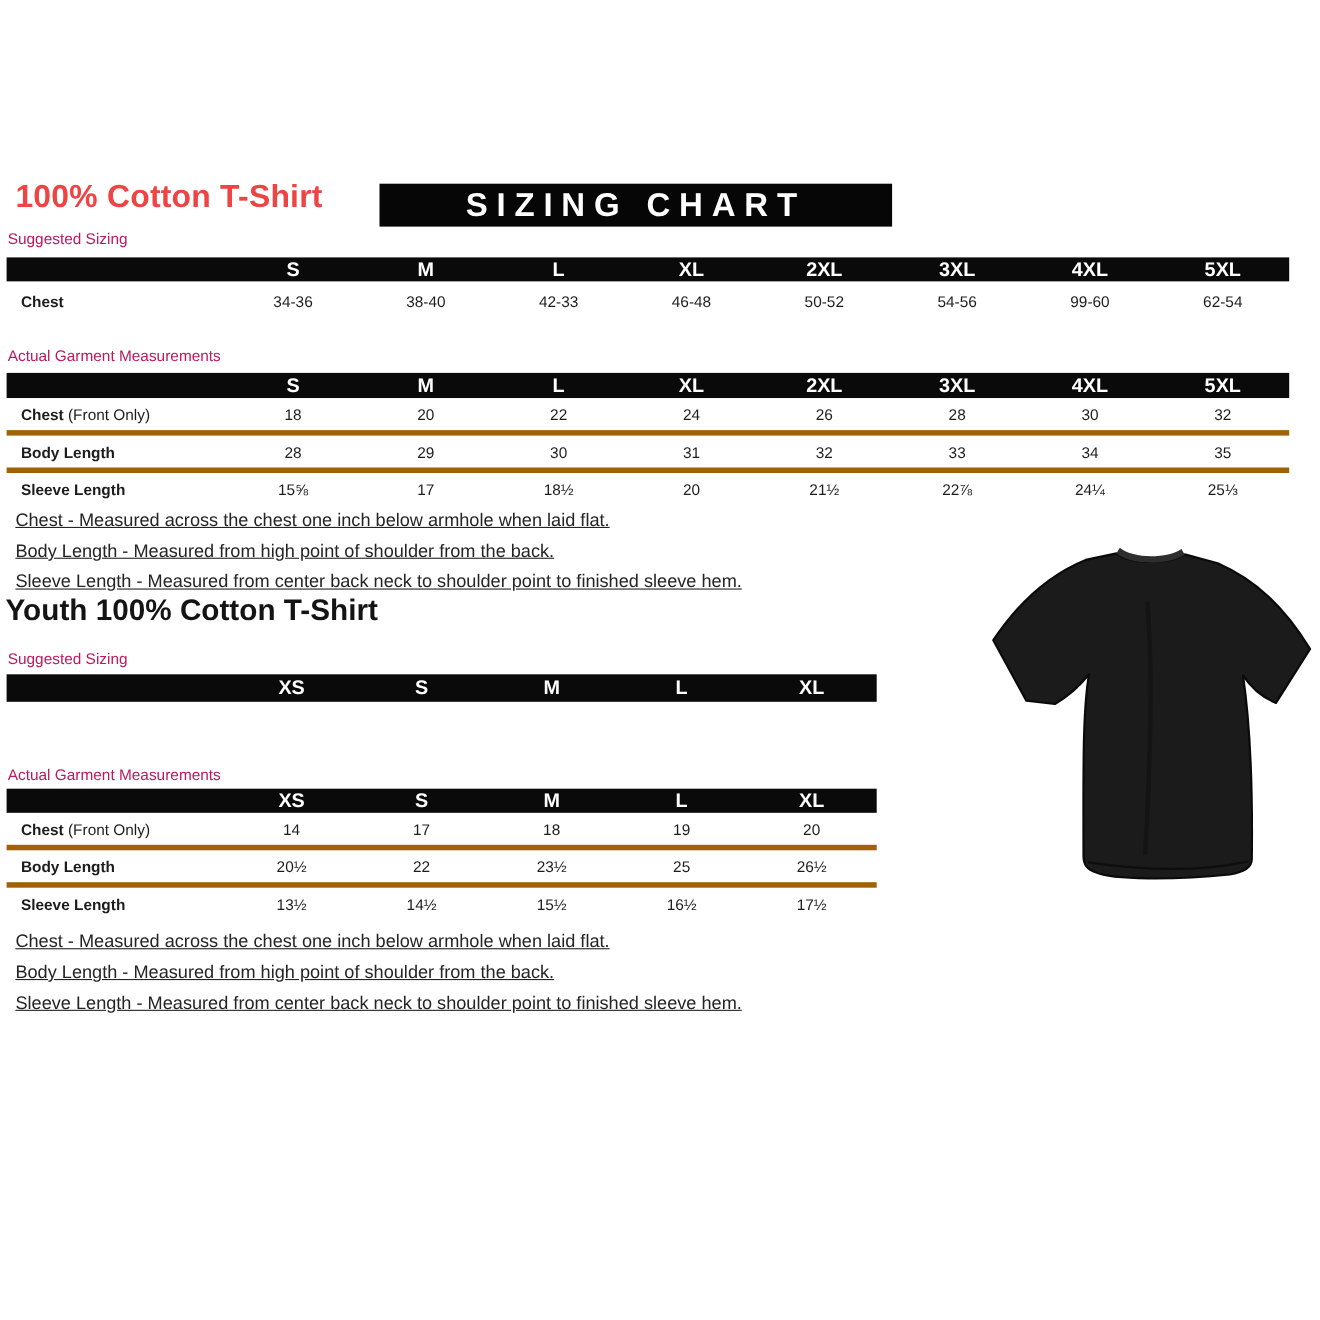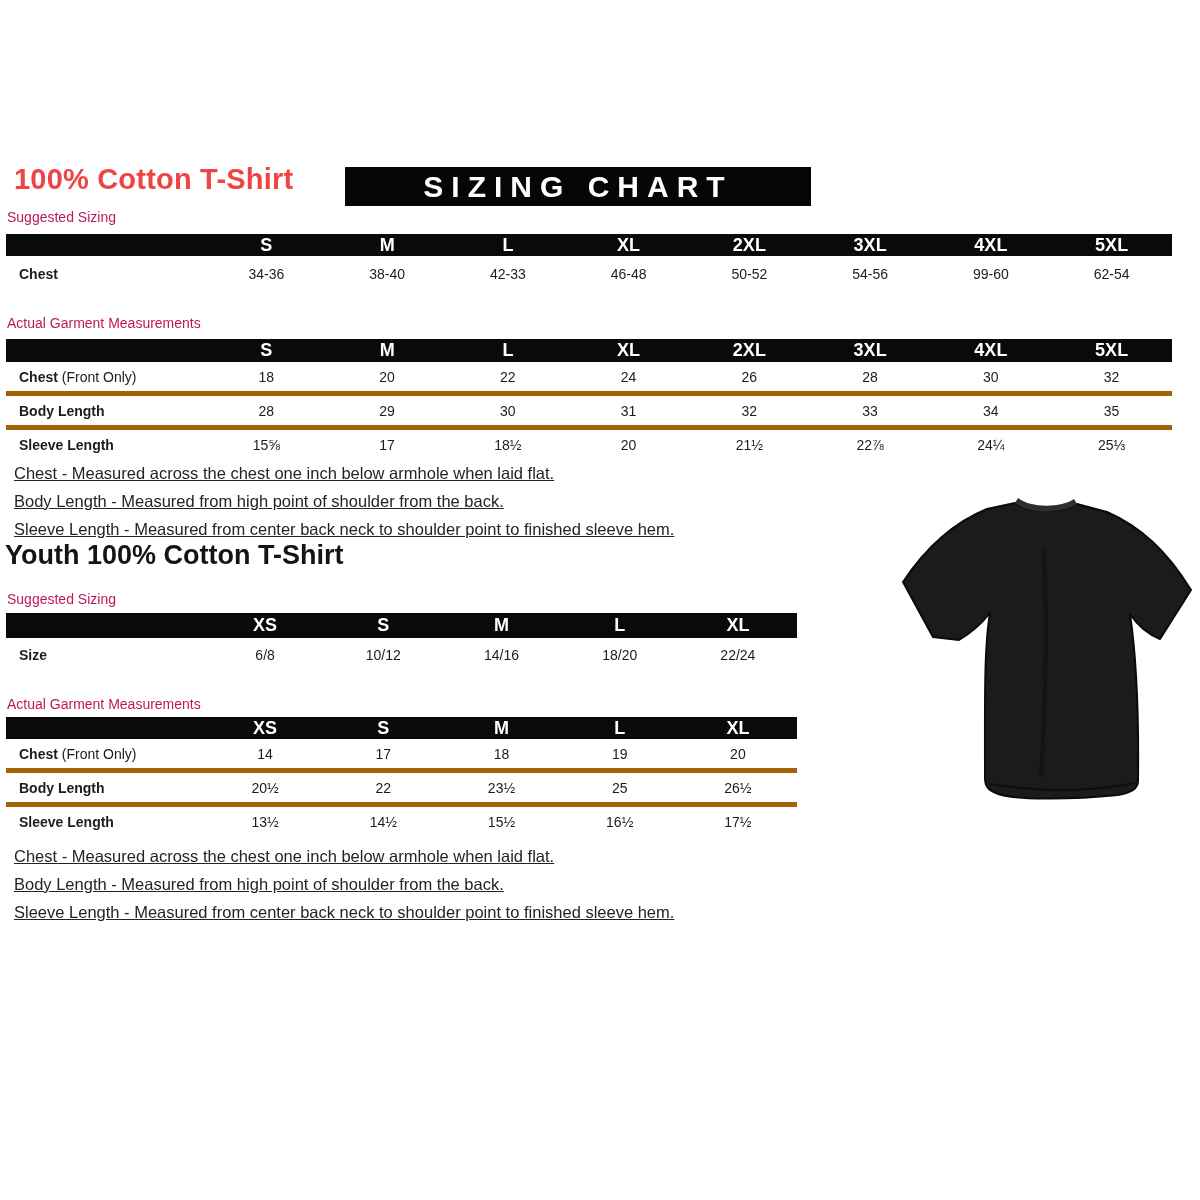--- a/index.html
+++ b/index.html
@@ -129,28 +129,20 @@
 <div class="abs section-label" style="left:7px; top:591px;">Suggested Sizing</div>
 
 <div class="sizetable" style="left:6px; top:613px; width:791px; --hh:25px; --rh:33px;">
     <div class="thead" style="grid-template-columns: 200px repeat(5, 1fr);">
       <div class="cell"></div>
       <div class="cell">XS</div>
       <div class="cell">S</div>
       <div class="cell">M</div>
       <div class="cell">L</div>
       <div class="cell">XL</div>
-    </div>
-    <div class="trow" style="grid-template-columns: 200px repeat(5, 1fr);">
-      <div class="cell rowlabel"><b>Size</b></div>
-      <div class="cell">6/8</div>
-      <div class="cell">10/12</div>
-      <div class="cell">14/16</div>
-      <div class="cell">18/20</div>
-      <div class="cell">22/24</div>
     </div>
   </div>
 
 <div class="abs section-label" style="left:7px; top:696px;">Actual Garment Measurements</div>
 
 <div class="sizetable" style="left:6px; top:717px; width:791px; --hh:22px; --rh:29px;">
     <div class="thead" style="grid-template-columns: 200px repeat(5, 1fr);">
       <div class="cell"></div>
       <div class="cell">XS</div>
       <div class="cell">S</div>

